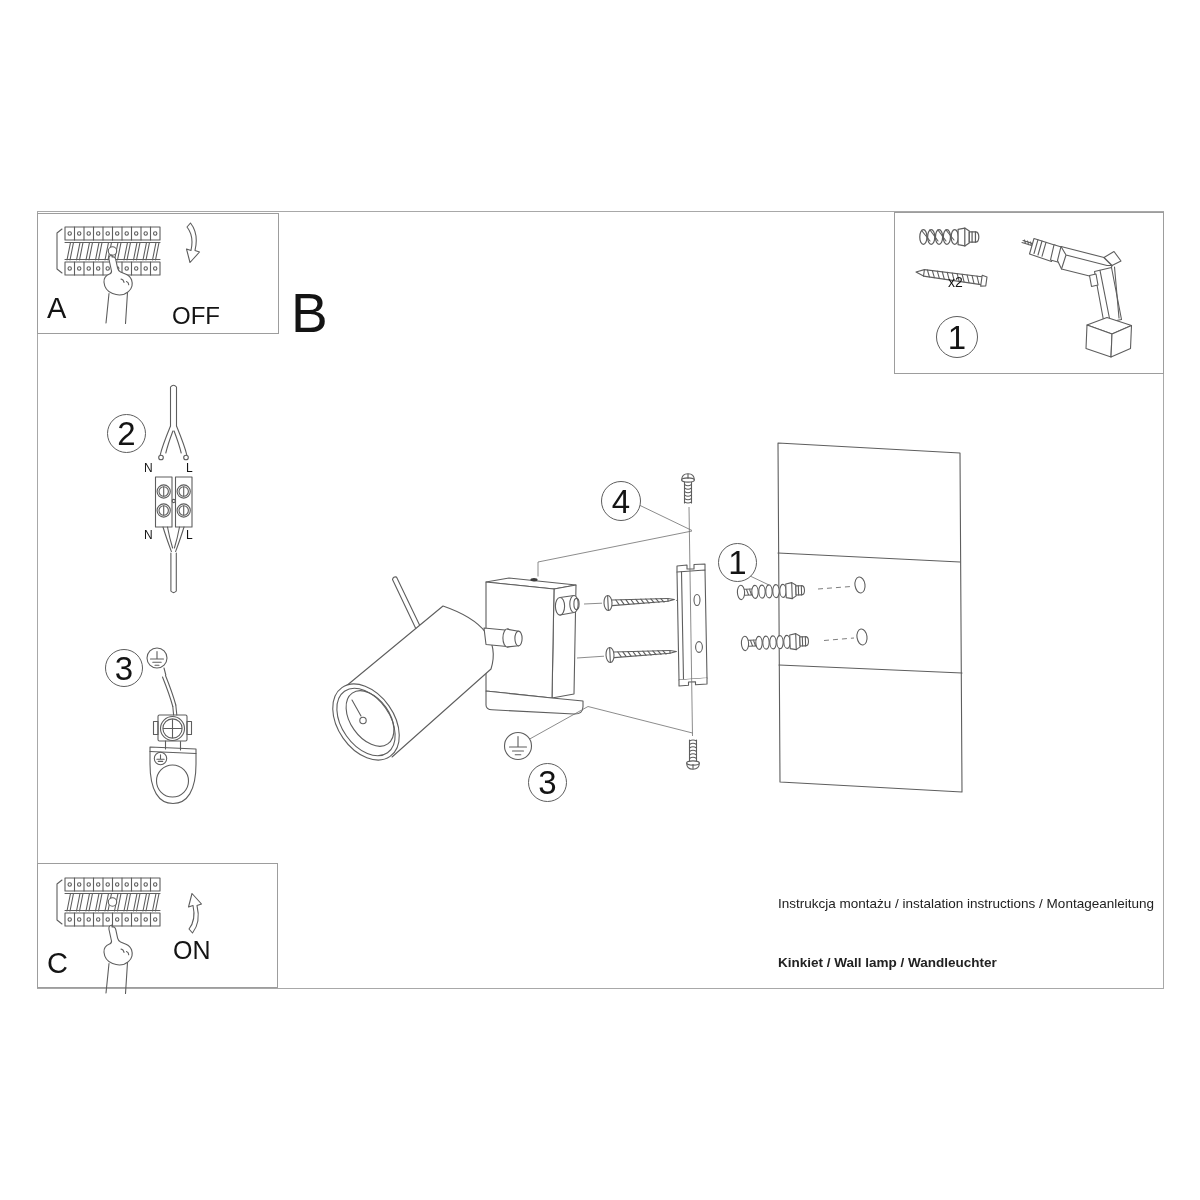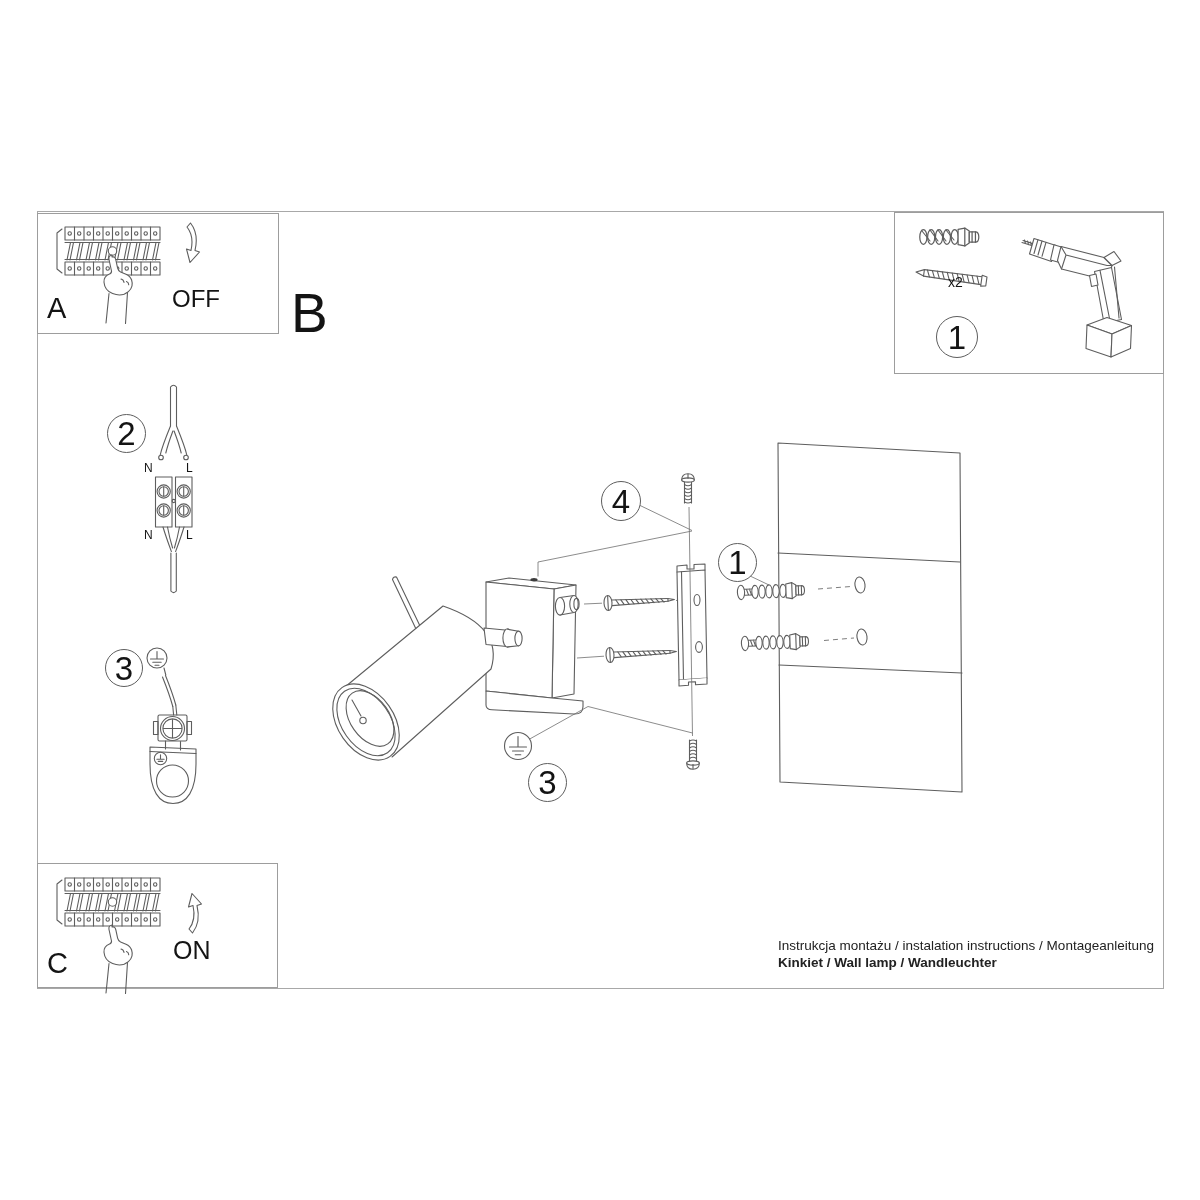--- a/index.html
+++ b/index.html
@@ -294,21 +294,21 @@
     <path d="M527,740.5 L588,706.5 L692.5,733"></path>
   </g>
 
   <g class="ln">
     <circle cx="518" cy="746" r="13.5" fill="#ffffff"></circle>
     <path d="M518,736.5 V746.5 M509.5,747 H526.5 M512.5,751 H523.5 M515.2,754.8 H520.8"></path>
   </g>
 </svg>
 
 <div class="lbl" style="left:47px;top:294px;font-size:29px;">A</div>
-<div class="lbl" style="left:172px;top:287px;font-size:24px;">OFF</div>
+<div class="lbl" style="left:172px;top:304px;font-size:24px;">OFF</div>
 <div class="lbl" style="left:291px;top:286px;font-size:55px;">B</div>
 <div class="lbl" style="left:47px;top:949px;font-size:29px;">C</div>
 <div class="lbl" style="left:173px;top:938px;font-size:25px;">ON</div>
 <div class="lbl" style="left:948px;top:251px;font-size:14px;margin-top:24px;">x2</div>
 
 <div class="lbl" style="left:144px;top:462px;font-size:12px;">N</div>
 <div class="lbl" style="left:186px;top:462px;font-size:12px;">L</div>
 <div class="lbl" style="left:144px;top:529px;font-size:12px;">N</div>
 <div class="lbl" style="left:186px;top:529px;font-size:12px;">L</div>
 
@@ -324,14 +324,14 @@
 <div class="callout" style="left:601px;top:481px;width:38px;height:38px;">
   <span>4</span>
 </div>
 <div class="callout" style="left:718px;top:543px;width:37px;height:37px;">
   <span>1</span>
 </div>
 <div class="callout" style="left:528px;top:763px;width:37px;height:37px;">
   <span>3</span>
 </div>
 
-<div class="title-line" style="top:939px;">Instrukcja montażu / instalation instructions / Montageanleitung</div>
+<div class="title-line" style="top:897px;">Instrukcja montażu / instalation instructions / Montageanleitung</div>
 <div class="title-line" style="top:956px;font-weight:bold;">Kinkiet / Wall lamp / Wandleuchter</div>
 
 </body></html>

